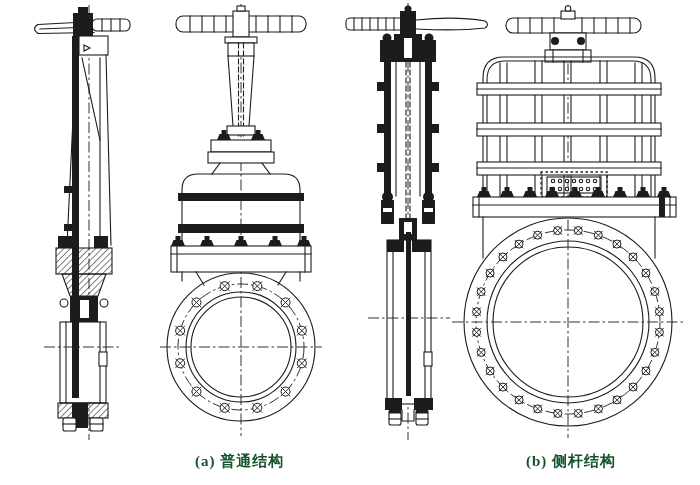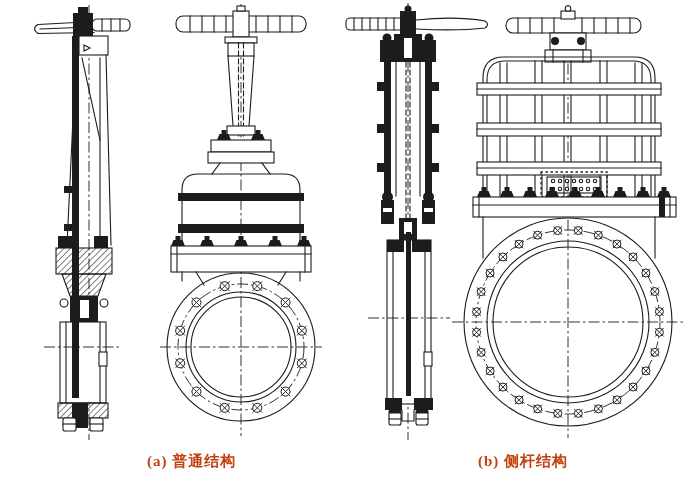--- a/index.html
+++ b/index.html
@@ -1,20 +1,20 @@
 <!DOCTYPE html>
 <html><head>
 <meta charset="utf-8">
 <style>
   html,body{margin:0;padding:0;background:#ffffff;}
   #stage{position:relative;width:700px;height:485px;background:#ffffff;overflow:hidden;
          font-family:"Liberation Serif", serif;}
   #drawing{position:absolute;left:0;top:0;}
-  .caption{position:absolute;top:452px;font-size:15px;font-weight:700;color:#c2410c;
-           letter-spacing:1px;white-space:nowrap;}
+  .caption{position:absolute;top:452px;font-size:15px;font-weight:700;color:#14532d;
+           letter-spacing:1px;white-space:nowrap;margin-left:48px;}
   #cap-a{left:147px;}
   #cap-b{left:478px;text-align:center;}
   
   .ln{fill:none;stroke:#1c1c1c;stroke-width:1.1;stroke-linecap:square;}
   .dark{fill:#1c1c1c;stroke:none;}
   .white{fill:#ffffff;stroke:none;}
   .wf{fill:#ffffff;stroke:#1c1c1c;stroke-width:1.1;}
   .cl{fill:none;stroke:#1c1c1c;stroke-width:0.9;stroke-dasharray:11 3 2.5 3;}
   .dash{stroke-dasharray:5 3;}
   .dots{fill:none;stroke:#1c1c1c;stroke-width:1.3;stroke-dasharray:1.5 3.5;stroke-linecap:round;}

